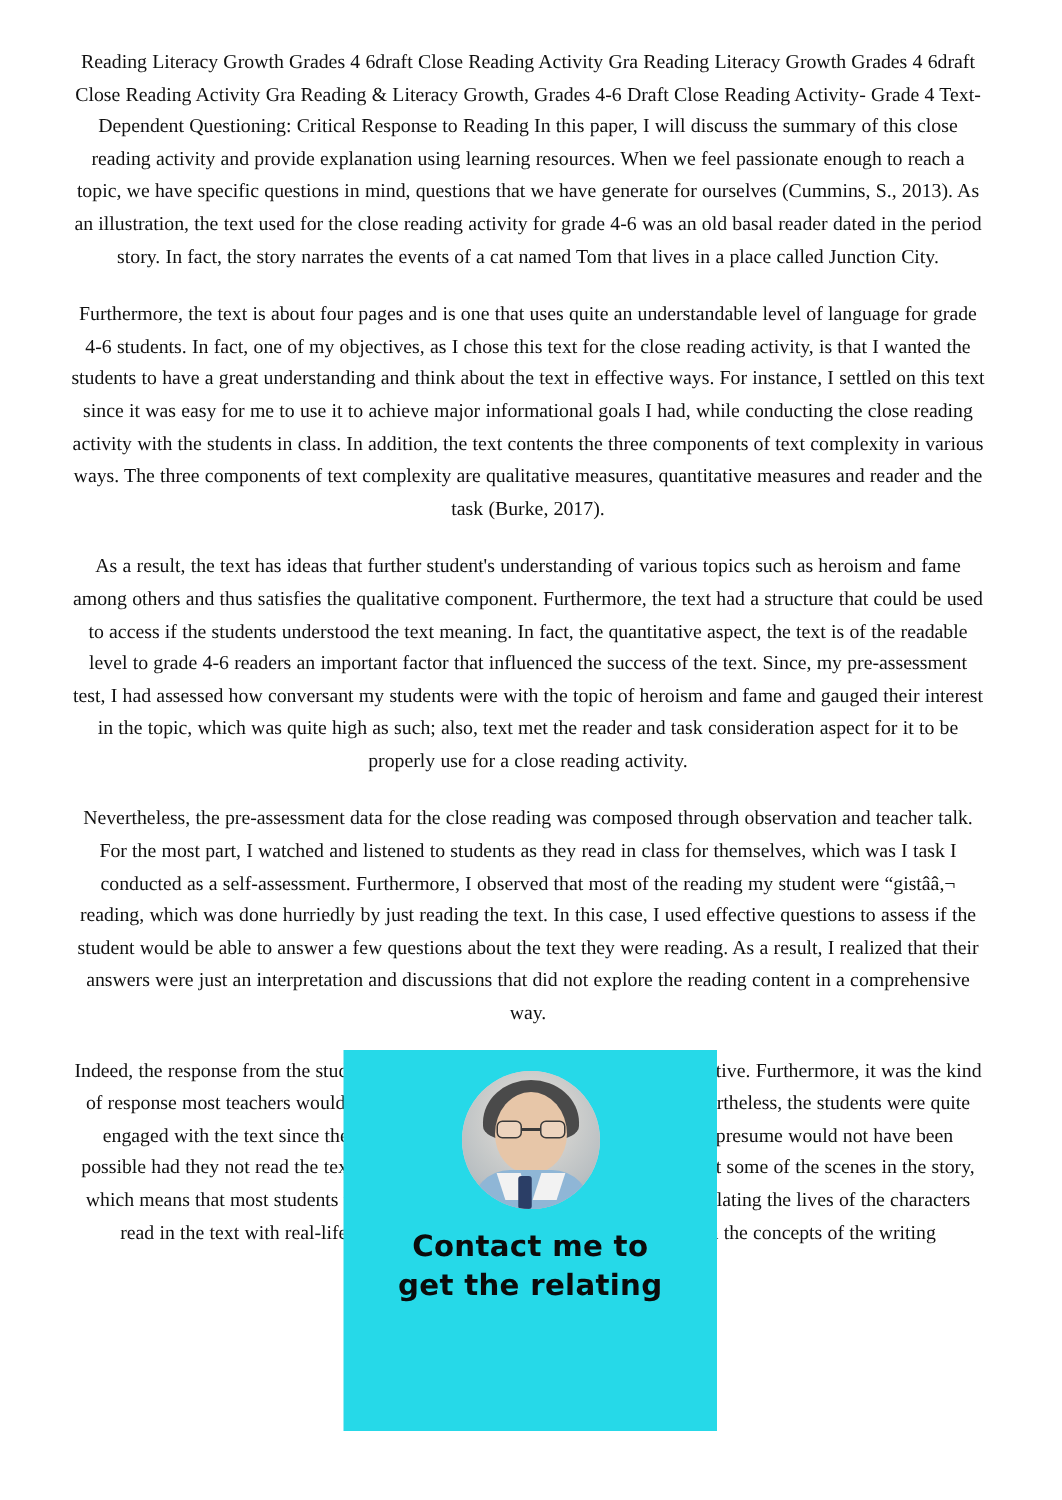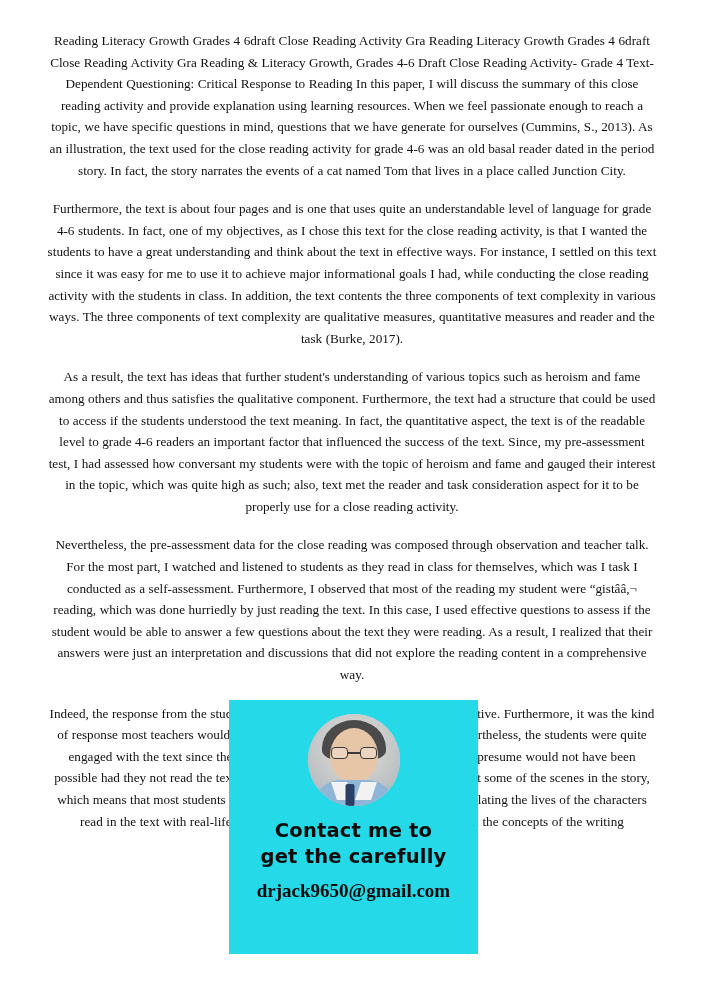--- a/index.html
+++ b/index.html
@@ -173,18 +173,17 @@
         <div class="bridge"></div>
         <div class="lens right"></div>
       </div>
       <div class="shirt"></div>
       <div class="collarL"></div>
       <div class="collarR"></div>
       <div class="tie"></div>
     </div>
     <div class="contact-lines">
       <div class="contact-line">Contact me to</div>
-      <div class="contact-line">get the carefully</div>
+      <div class="contact-line">get the relating</div>
     </div>
-    <div class="contact-email">drjack9650@gmail.com</div>
   </div>
 
 </div>
 
 </body></html>

